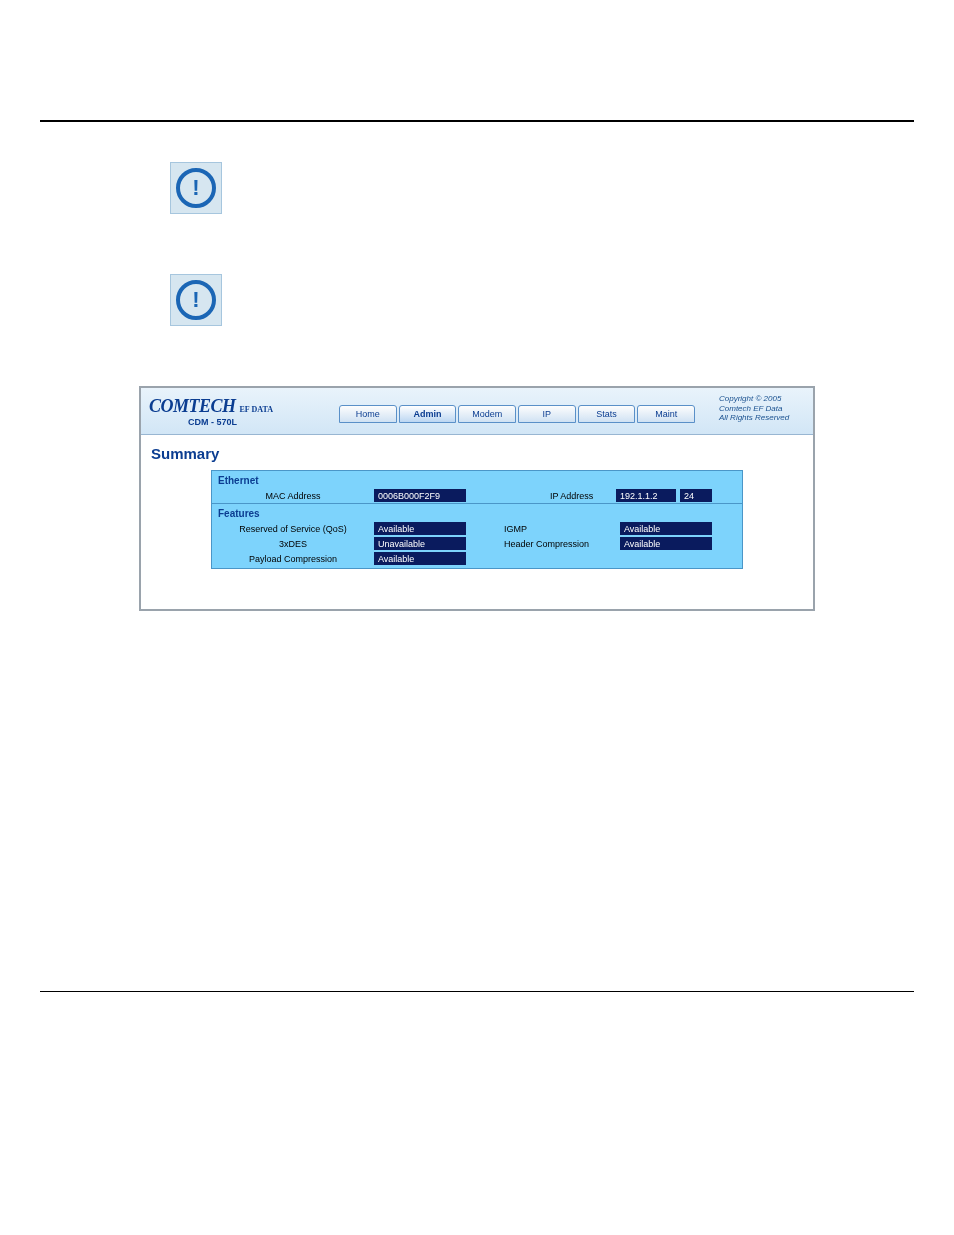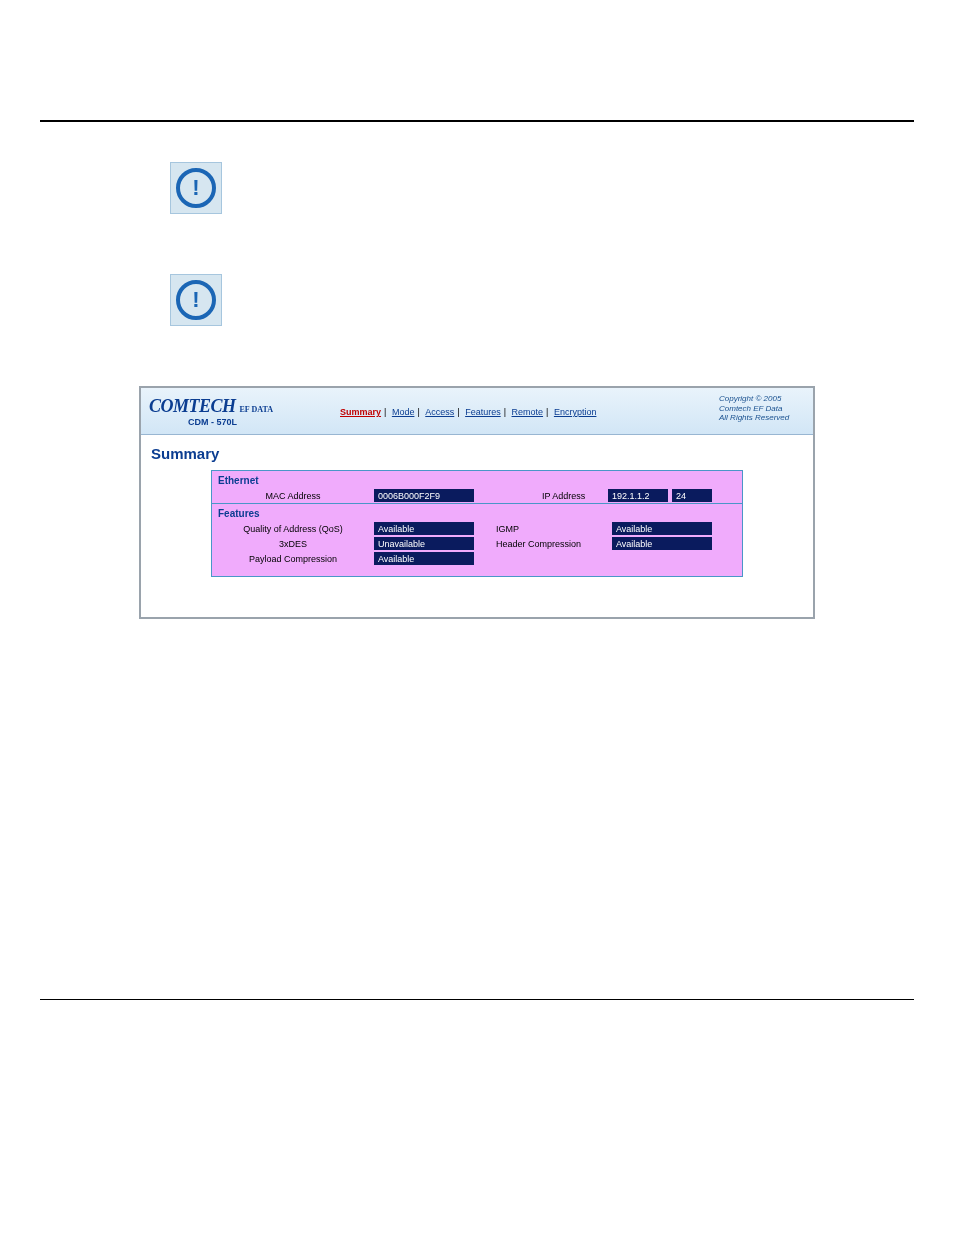--- a/index.html
+++ b/index.html
@@ -26,29 +26,29 @@
   .subnav{font-size:9px;padding:2px 0 0 6px;}
   .subnav a{color:#0b3d91;text-decoration:underline;cursor:pointer;margin:0 1px;}
   .subnav a.sel{color:#c00000;font-weight:bold;}
   .subnav .sep{margin:0 2px;}
 
   .copy{width:90px;font-size:8px;font-style:italic;color:#1b5290;padding:6px 4px 10px 0;line-height:1.2;}
 
   .body{padding:6px 10px 40px 10px;}
   h2.summary{color:#0b3d91;font-size:15px;margin:4px 0 8px 0;}
 
-  .box{background:#f0abfc;border:1px solid #4a96c8;margin:0 0 0 60px;padding:0 0 10px 0;width:530px;}
+  .box{background:#7dd3fc;border:1px solid #4a96c8;margin:0 0 0 60px;padding:0 0 2px 0;width:530px;}
   .section-title{color:#0b3d91;font-weight:bold;font-size:10px;padding:4px 6px 2px 6px;border-top:1px solid #4a96c8;}
   .section-title.first{border-top:none;}
   .row{display:flex;align-items:center;font-size:9px;padding:1px 0;}
   .label-left{width:150px;text-align:center;padding-right:6px;color:#000;margin-left:6px;}
   .val{background:#0a1b5e;color:#fff;padding:1px 4px;height:13px;line-height:13px;box-sizing:border-box;}
-  .val.w1{width:100px;}
+  .val.w1{width:92px;}
   .val.w2{width:80px;}
-  .val.w3{width:40px;}
+  .val.w3{width:32px;}
   .label-right{width:110px;text-align:left;padding-right:6px;color:#000;}
   .col-gap{flex:1;}
 
   .row.eth .label-right{width:60px;}
   .row.eth .val.w2{width:60px;}
 </style>
 </head>
 <body>
 
 <div class="page">
@@ -69,27 +69,27 @@
   <div class="panel">
     <div class="header">
       <div class="logo-area">
         <div class="logo">
           <span>COMTECH</span>
           <span class="logo-sub">EF DATA</span>
         </div>
         <div class="model">CDM - 570L</div>
       </div>
       <div class="tabs-wrap">
-        <div class="subnav">
-          <a class="sel">Summary</a><span class="sep">|</span>
-          <a>Mode</a><span class="sep">|</span>
-          <a>Access</a><span class="sep">|</span>
-          <a>Features</a><span class="sep">|</span>
-          <a>Remote</a><span class="sep">|</span>
-          <a>Encryption</a>
+        <div class="tabs">
+          <div class="tab">Home</div>
+          <div class="tab active">Admin</div>
+          <div class="tab">Modem</div>
+          <div class="tab">IP</div>
+          <div class="tab">Stats</div>
+          <div class="tab">Maint</div>
         </div>
       </div>
       <div class="copy">
         <div>Copyright © 2005</div>
         <div>Comtech EF Data</div>
         <div>All Rights Reserved</div>
       </div>
     </div>
 
     <div class="body">
@@ -104,21 +104,21 @@
           <div class="label-right">IP Address</div>
           <div class="val w2">192.1.1.2</div>
           <div style="width:4px"></div>
           <div class="val w3">24</div>
           <div style="width:30px"></div>
         </div>
 
         <div class="section-title">Features</div>
 
         <div class="row">
-          <div class="label-left">Quality of Address (QoS)</div>
+          <div class="label-left">Reserved of Service (QoS)</div>
           <div class="val w1">Available</div>
           <div class="col-gap"></div>
           <div class="label-right">IGMP</div>
           <div class="val w1">Available</div>
           <div style="width:30px"></div>
         </div>
 
         <div class="row">
           <div class="label-left">3xDES</div>
           <div class="val w1">Unavailable</div>

